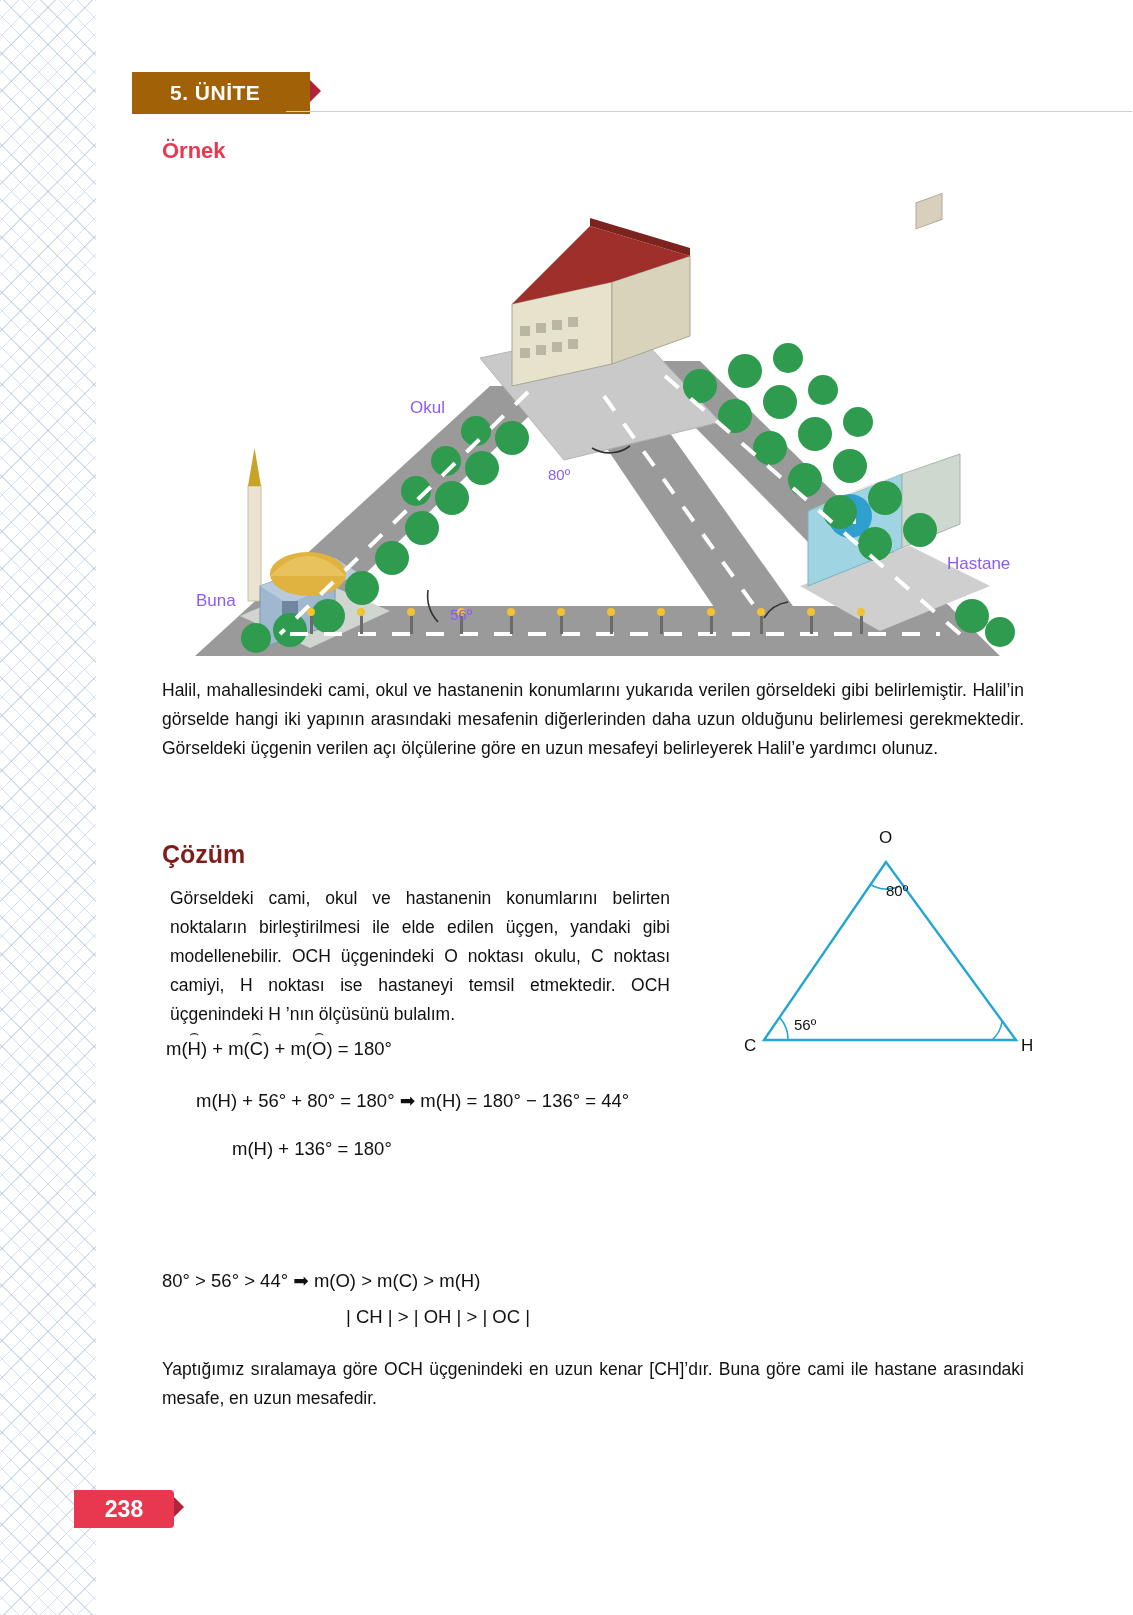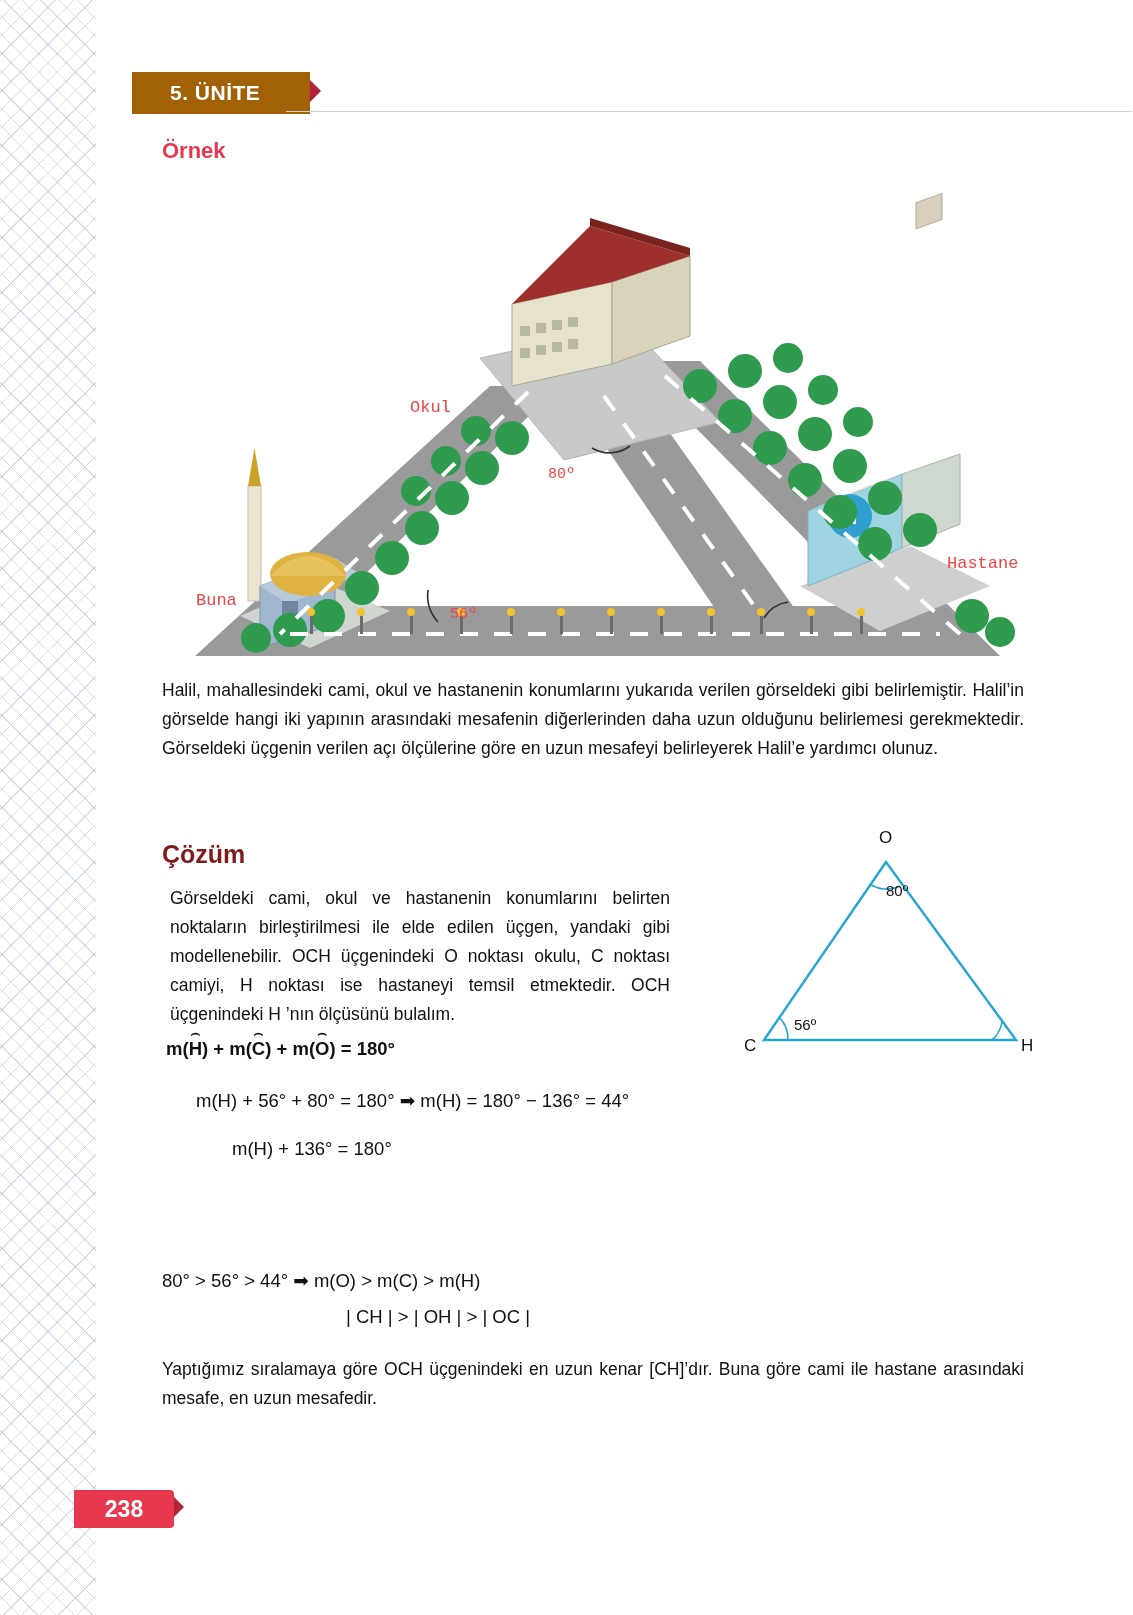--- a/index.html
+++ b/index.html
@@ -44,34 +44,34 @@
   .cozum-title {
     position:absolute; left:66px; top:840px;
     font-size:25px; font-weight:bold; color:#7f1d1d;
   }
   
   .illus {
     position:absolute; left:64px; top:186px; width:860px; height:482px;
   }
   .illus svg { display:block; }
   .illus-label {
-    position:absolute; font-size:17px; color:#ef4444;font-family:Liberation Mono, monospace;
+    position:absolute; font-size:17px; color:#8b5cf6;
   }
   
   .para {
     position:absolute; font-size:17.5px; line-height:29px;
     text-align:justify; color:#111;
   }
   #p1 { left:66px; top:676px; width:862px; }
   #p2 { left:66px; top:884px; width:500px;margin-left:8px; }
   #p3 { left:66px; top:1228px; width:862px; }
   #p4 { left:66px; top:1355px; width:862px; }
   
   .math { position:absolute; font-size:18.5px; color:#111; white-space:nowrap; }
-  #m1 { left:70px; top:1038px;font-weight:bold; }
+  #m1 { left:70px; top:1038px; }
   #m2 { left:100px; top:1090px; }
   #m3 { left:136px; top:1138px; }
   #m4 { left:66px; top:1270px; }
   #m5 { left:250px; top:1306px; }
   .hat { position:relative; display:inline-block; }
   .hat:before{
     content:"⌢"; position:absolute; left:50%; transform:translateX(-50%); top:-13px;
     font-size:15px; line-height:1;
   }
   

